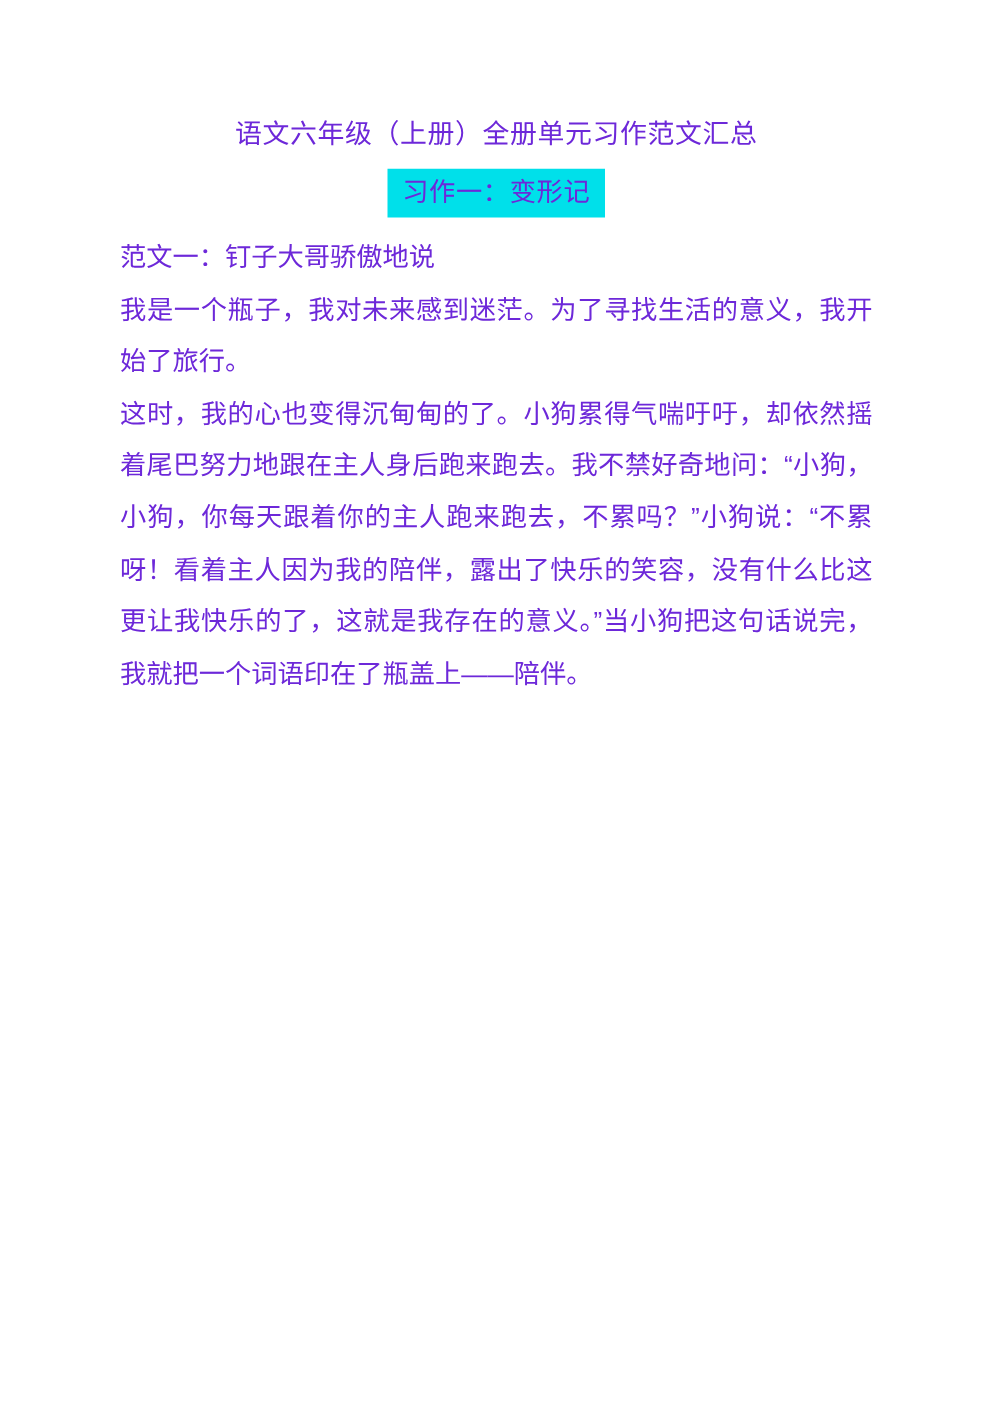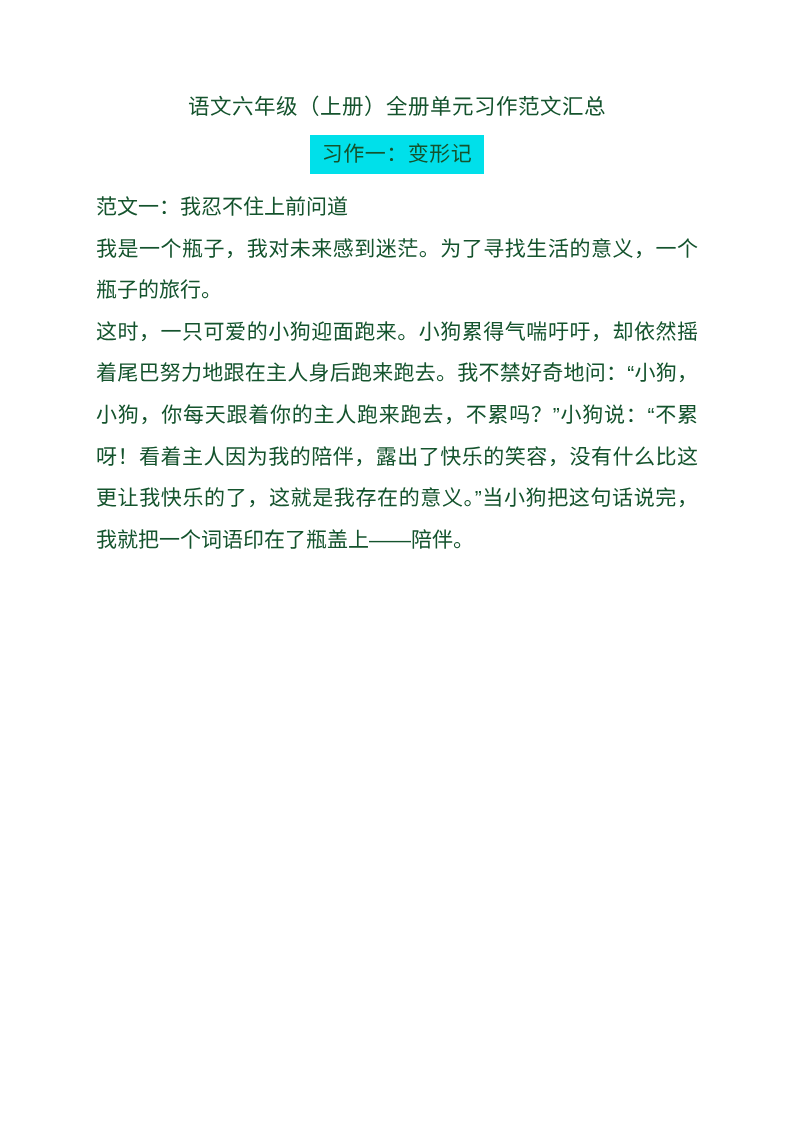--- a/index.html
+++ b/index.html
@@ -35,47 +35,46 @@
     height: 40px;
   }
   .section-heading-highlight {
     display: inline-block;
     font-size: 21px;
     font-weight: 400;
     line-height: 39px;
     padding: 0 12px;
     letter-spacing: 0.5px;
     white-space: nowrap;
-    font-family: Liberation Serif, serif;
   }
   .essay-body {
     margin-top: 11px;
     font-size: 21px;
     line-height: 41.6px;
     text-align: justify;
     text-justify: inter-ideograph;
   }
   .essay-body p {
     margin: 0;
     word-break: break-all;
   }
   .essay-title {
     text-align: left;
   }
 </style>
 </head>
 <body style="background: rgb(255, 255, 255);">
 
-<div class="page" style="background: rgb(255, 255, 255); color: #14532d; border-radius: 30px;">
+<div class="page" style="background: rgb(255, 255, 255); color: #6d28d9; border-radius: 30px;">
 
   <h1 class="doc-title">语文六年级（上册）全册单元习作范文汇总</h1>
 
   <div class="section-heading-row">
     <span class="section-heading-highlight" style="background: rgb(0, 224, 234);">习作一：变形记</span>
   </div>
 
   <div class="essay-body">
-    <p class="essay-title">范文一：我忍不住上前问道</p>
-    <p>我是一个瓶子，我对未来感到迷茫。为了寻找生活的意义，一个瓶子的旅行。</p>
-    <p>这时，一只可爱的小狗迎面跑来。小狗累得气喘吁吁，却依然摇着尾巴努力地跟在主人身后跑来跑去。我不禁好奇地问：“小狗，小狗，你每天跟着你的主人跑来跑去，不累吗？”小狗说：“不累呀！看着主人因为我的陪伴，露出了快乐的笑容，没有什么比这更让我快乐的了，这就是我存在的意义。”当小狗把这句话说完，我就把一个词语印在了瓶盖上——陪伴。</p>
+    <p class="essay-title">范文一：钉子大哥骄傲地说</p>
+    <p>我是一个瓶子，我对未来感到迷茫。为了寻找生活的意义，我开始了旅行。</p>
+    <p>这时，我的心也变得沉甸甸的了。小狗累得气喘吁吁，却依然摇着尾巴努力地跟在主人身后跑来跑去。我不禁好奇地问：“小狗，小狗，你每天跟着你的主人跑来跑去，不累吗？”小狗说：“不累呀！看着主人因为我的陪伴，露出了快乐的笑容，没有什么比这更让我快乐的了，这就是我存在的意义。”当小狗把这句话说完，我就把一个词语印在了瓶盖上——陪伴。</p>
   </div>
 
 </div>
 
 </body></html>

